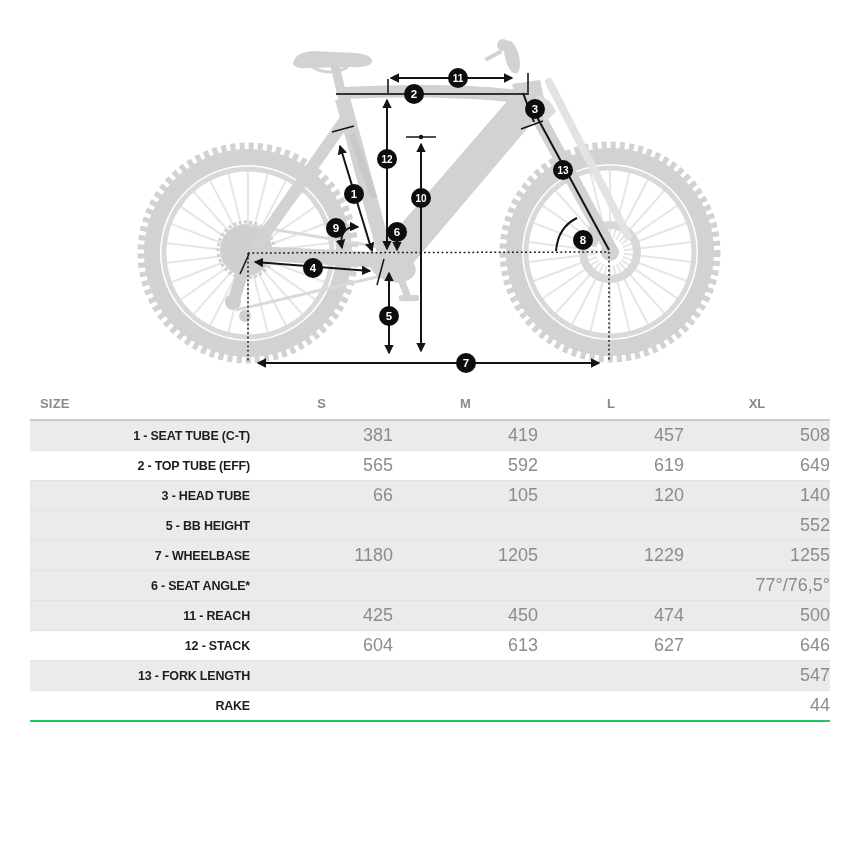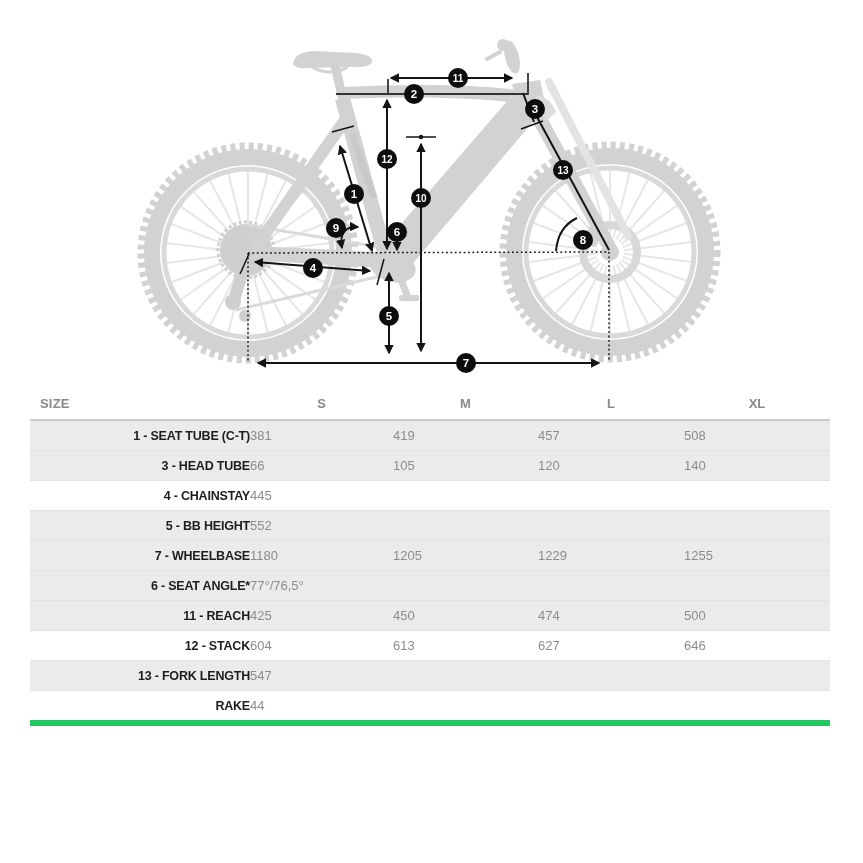--- a/index.html
+++ b/index.html
@@ -2,30 +2,30 @@
 <html><head>
 <meta charset="utf-8">
 <style>
   html,body{margin:0;padding:0;background:#ffffff;}
   .page{position:relative;width:863px;height:863px;background:#fff;overflow:hidden;
         font-family:"Liberation Sans",sans-serif;}
   .diagram{position:absolute;left:0;top:0;width:863px;height:388px;}
   .diagram svg{display:block;}
 
   table.geo{position:absolute;left:30px;top:388px;width:800px;border-collapse:collapse;
-             table-layout:fixed;border-bottom:6px solid #22c55e;}
+             table-layout:fixed;border-bottom:2px solid #22c55e;}
   table.geo thead th{height:31px;border-bottom:2px solid #c9c9c9;font-weight:bold;
              color:#8a8a8a;font-size:13px;text-align:center;padding:0;}
   table.geo thead th.size{text-align:left;padding-left:10px;letter-spacing:0.2px;}
   table.geo tbody td{height:29px;padding:0;border-top:1px solid #e2e2e2;vertical-align:middle;}
   table.geo tbody tr:first-child td{border-top:none;}
   table.geo tbody tr.stripe{background:#ebebeb;}
   td.lbl{color:#1d1d1d;font-weight:bold;font-size:12.5px;text-align:right;
          padding-left:10px !important;letter-spacing:-0.2px;}
-  td.val{color:#8c8c8c;font-size:13px;text-align:left;}
+  td.val{color:#8c8c8c;font-size:18px;text-align:right;}
 
   .co-circle{fill:#0d0d0d;}
   .co-num{fill:#ffffff;font-family:"Liberation Sans",sans-serif;font-weight:bold;text-anchor:middle;}
 </style>
 </head>
 <body>
 
 <div class="page">
 
   <div class="diagram">
@@ -265,30 +265,33 @@
         </tr>
     </thead>
     <tbody>
         <tr class="stripe">
           <td class="lbl">1 - SEAT TUBE (C-T)</td>
           <td class="val">381</td>
           <td class="val">419</td>
           <td class="val">457</td>
           <td class="val">508</td>
         </tr>
+        <tr>
+          <td class="lbl">2 - TOP TUBE (EFF)</td>
+          <td class="val">565</td>
+          <td class="val">592</td>
+          <td class="val">619</td>
+          <td class="val">649</td>
+        </tr>
         <tr class="stripe">
           <td class="lbl">3 - HEAD TUBE</td>
           <td class="val">66</td>
           <td class="val">105</td>
           <td class="val">120</td>
           <td class="val">140</td>
-        </tr>
-        <tr>
-          <td class="lbl">4 - CHAINSTAY</td>
-          <td class="val" colspan="4">445</td>
         </tr>
         <tr class="stripe">
           <td class="lbl">5 - BB HEIGHT</td>
           <td class="val" colspan="4">552</td>
         </tr>
         <tr class="stripe">
           <td class="lbl">7 - WHEELBASE</td>
           <td class="val">1180</td>
           <td class="val">1205</td>
           <td class="val">1229</td>

